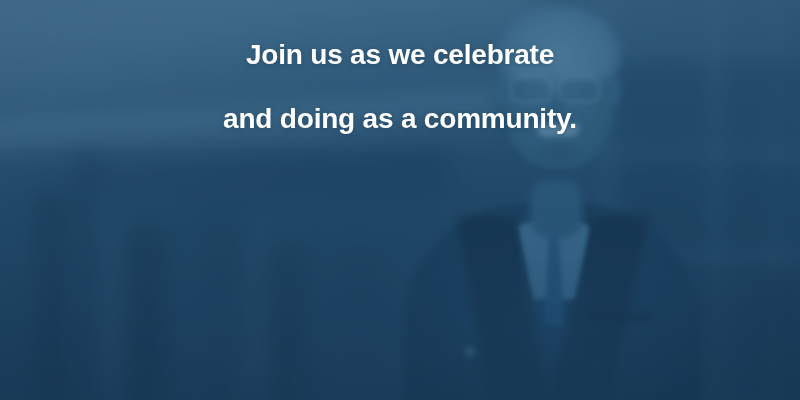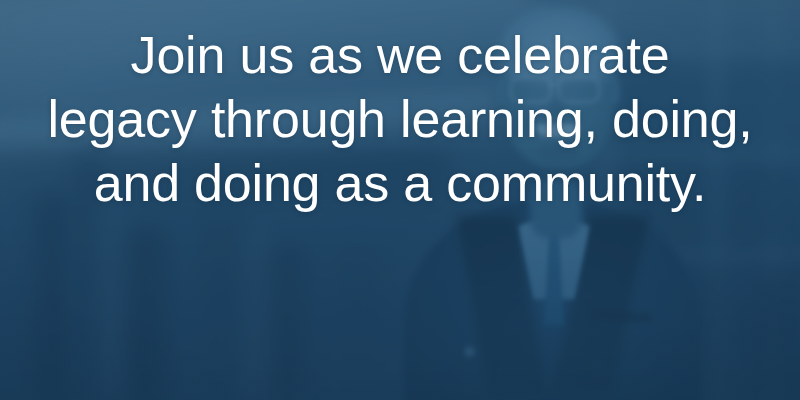--- a/index.html
+++ b/index.html
@@ -295,22 +295,22 @@
     letter-spacing: 2.2px;
     color: #29abe2;
     text-align: center;
     line-height: 1;
   }
   .headline {
     margin-top: 23px;
     width: 740px;
     text-align: center;
     color: #ffffff;
-    font-size: 52px;
-    font-weight: 400;
+    font-size: 28px;
+    font-weight: 700;
     line-height: 64px;
     letter-spacing: -0.2px;
     text-shadow: 0 1px 5px rgba(12,40,62,0.32);
   }
   .headline .ln { display: block; white-space: nowrap; }
 </style>
 </head>
 <body>
 
 <div class="banner">
@@ -370,18 +370,17 @@
     <div class="photo-blur"></div>
   </div>
 
   <div class="overlay"></div>
   <div class="overlay2"></div>
   <div class="vignette"></div>
 
   <div class="content">
     <div class="headline">
       <span class="ln">Join us as we celebrate</span>
-      <span class="ln">legacy through learning, doing,</span>
       <span class="ln">and doing as a community.</span>
     </div>
   </div>
 
 </div>
 
 </body></html>

